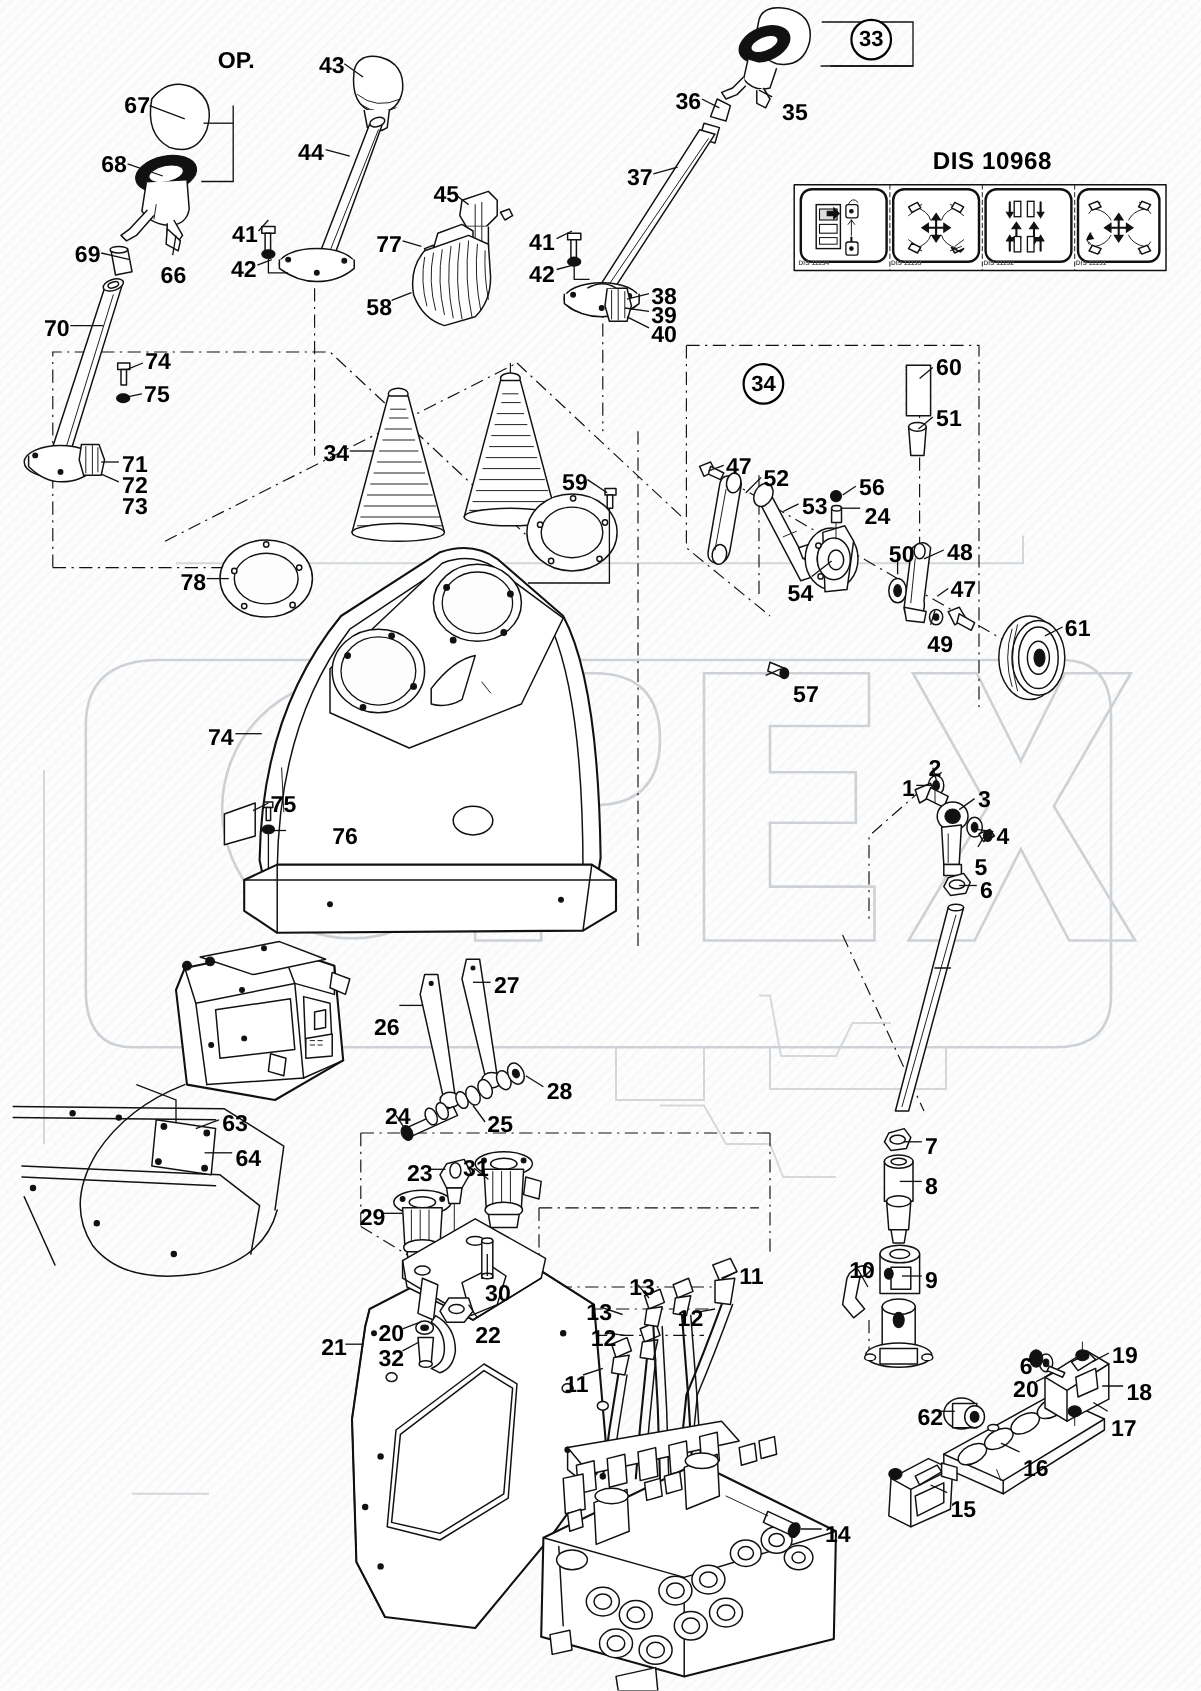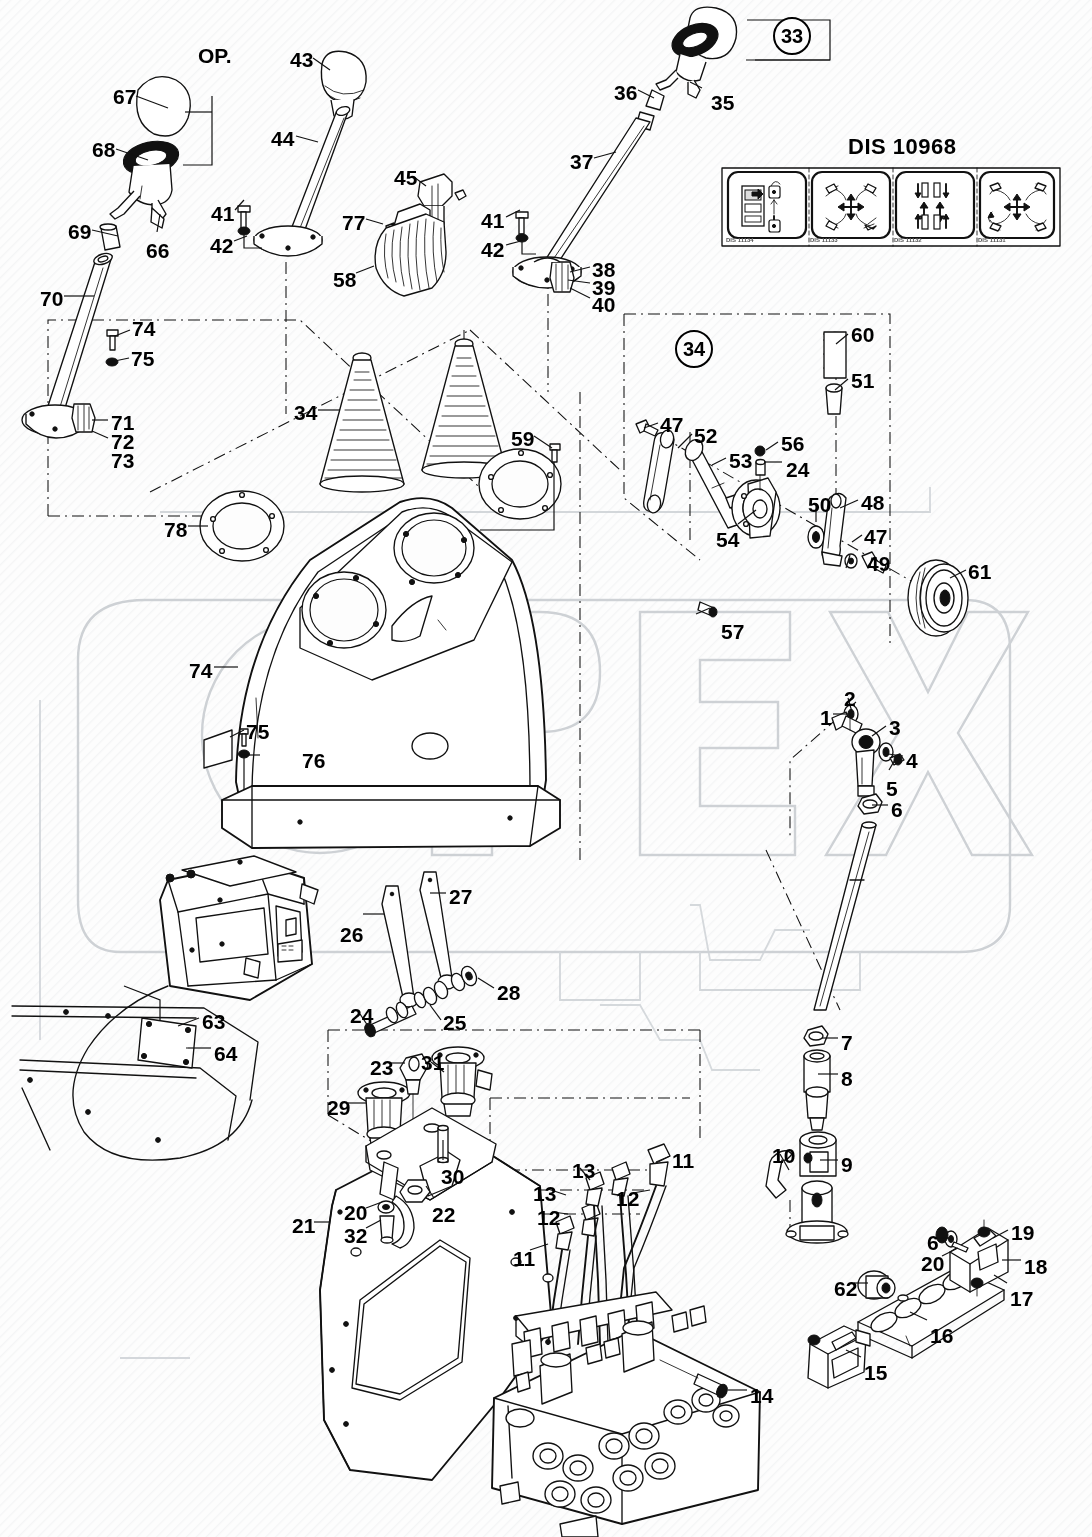--- a/index.html
+++ b/index.html
@@ -920,21 +920,21 @@
       <div class="lbl" style="left: 851px; top: 370px;">51</div>
       <div class="lbl" style="left: 660px; top: 414px;">47</div>
       <div class="lbl" style="left: 694px; top: 425px;">52</div>
       <div class="lbl" style="left: 729px; top: 450px;">53</div>
       <div class="lbl" style="left: 781px; top: 433px;">56</div>
       <div class="lbl" style="left: 786px; top: 459px;">24</div>
       <div class="lbl" style="left: 716px; top: 529px;">54</div>
       <div class="lbl" style="left: 808px; top: 494px;">50</div>
       <div class="lbl" style="left: 861px; top: 492px;">48</div>
       <div class="lbl" style="left: 864px; top: 526px;">47</div>
-      <div class="lbl" style="left: 843px; top: 553px; margin-left: 24px;">49</div>
+      <div class="lbl" style="left: 843px; top: 576px;">49</div>
       <div class="lbl" style="left: 968px; top: 561px;">61</div>
       <div class="lbl" style="left: 673px; top: 621px; margin-left: 48px;">57</div>
       <div class="lbl" style="left: 189px; top: 660px;">74</div>
       <div class="lbl" style="left: 246px; top: 721px;">75</div>
       <div class="lbl" style="left: 262px; top: 750px; margin-left: 40px;">76</div>
       <div class="lbl" style="left: 820px; top: 707px;">1</div>
       <div class="lbl" style="left: 844px; top: 688px;">2</div>
       <div class="lbl" style="left: 889px; top: 717px;">3</div>
       <div class="lbl" style="left: 906px; top: 750px;">4</div>
       <div class="lbl" style="left: 886px; top: 778px;">5</div>

